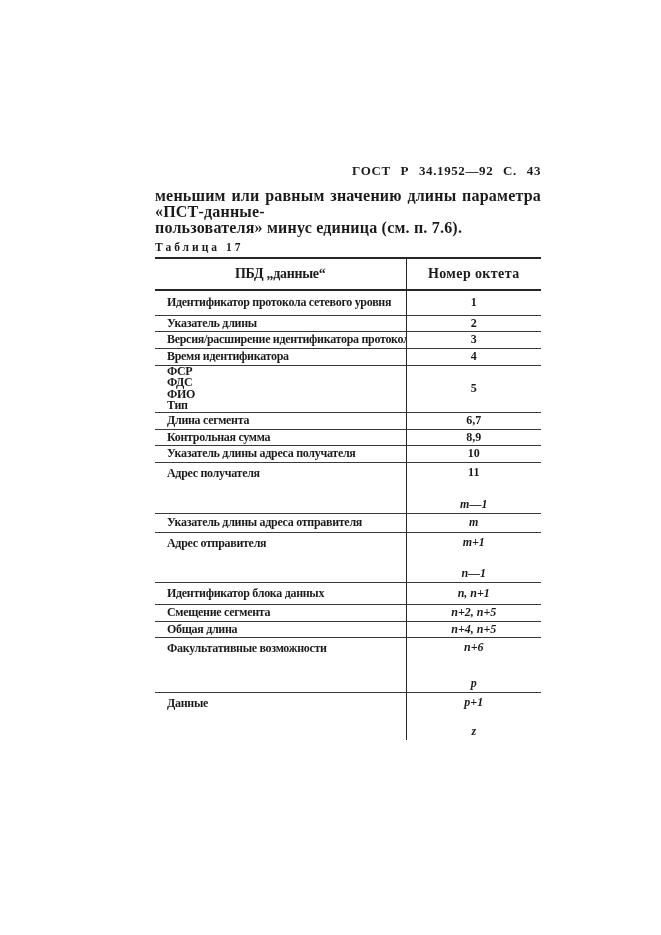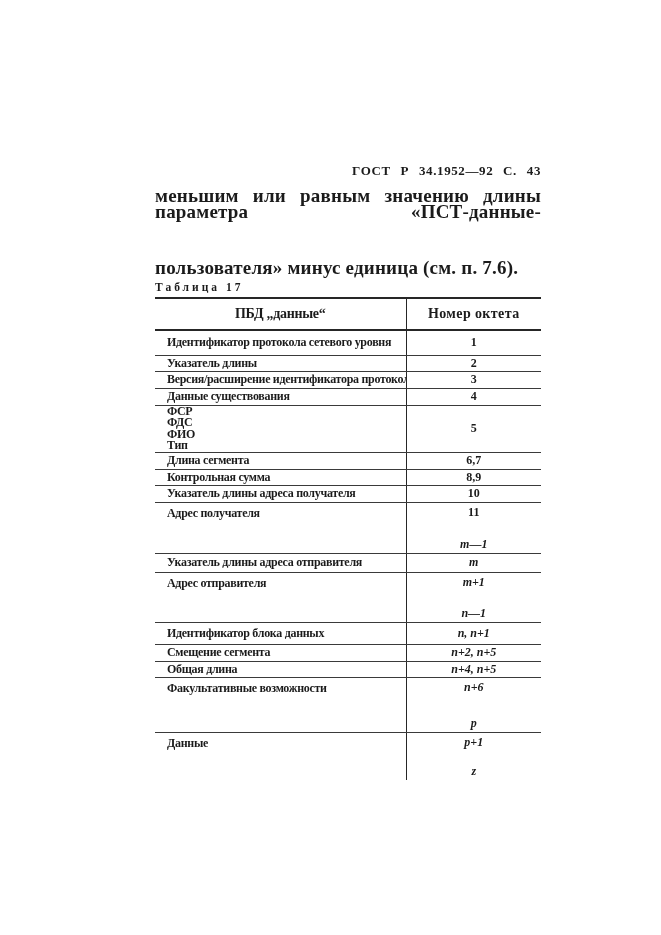--- a/index.html
+++ b/index.html
@@ -25,33 +25,32 @@
   .gost-header {
     text-align: right;
     font-size: 13px;
     font-weight: bold;
     letter-spacing: 0.6px;
     word-spacing: 6px;
     margin-bottom: 9px;
     white-space: nowrap;
   }
   .paragraph {
-    font-size: 19px;
+    font-size: 16px;
     font-weight: bold;
     line-height: 16px;
     letter-spacing: 0.2px;
   }
   .par-line-1 {
     text-align: justify;
     text-align-last: justify;
     white-space: normal;
   }
   .par-line-2 {
     text-align: left;
-    margin-top: 40px;
   }
   .table-caption {
     font-size: 11.5px;
     font-weight: bold;
     letter-spacing: 3px;
     margin: 5px 1px 4px 0;
   }
   table.octet-table {
     border-collapse: collapse;
     table-layout: fixed;
@@ -155,21 +154,21 @@
         </tr>
         <tr style="height:16px">
           <td class="lbl">Указатель длины</td>
           <td class="oct">2</td>
         </tr>
         <tr style="height:17px">
           <td class="lbl">Версия/расширение идентификатора протокола</td>
           <td class="oct">3</td>
         </tr>
         <tr style="height:17px">
-          <td class="lbl">Данные существования</td>
+          <td class="lbl">Время идентификатора</td>
           <td class="oct">4</td>
         </tr>
         <tr style="height:44px">
           <td class="lbl multi">ФСР
 ФДС
 ФИО
 Тип</td>
           <td class="oct">5</td>
         </tr>
         <tr style="height:17px">

